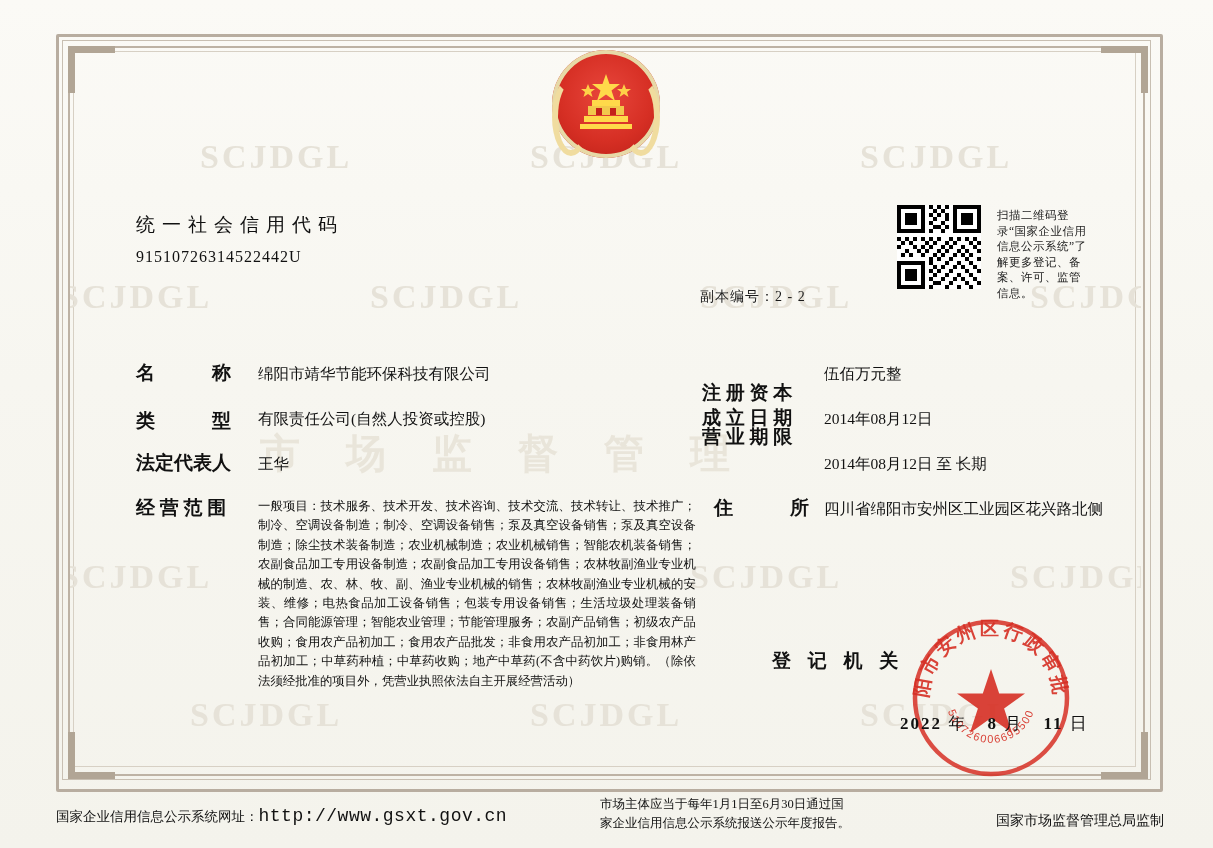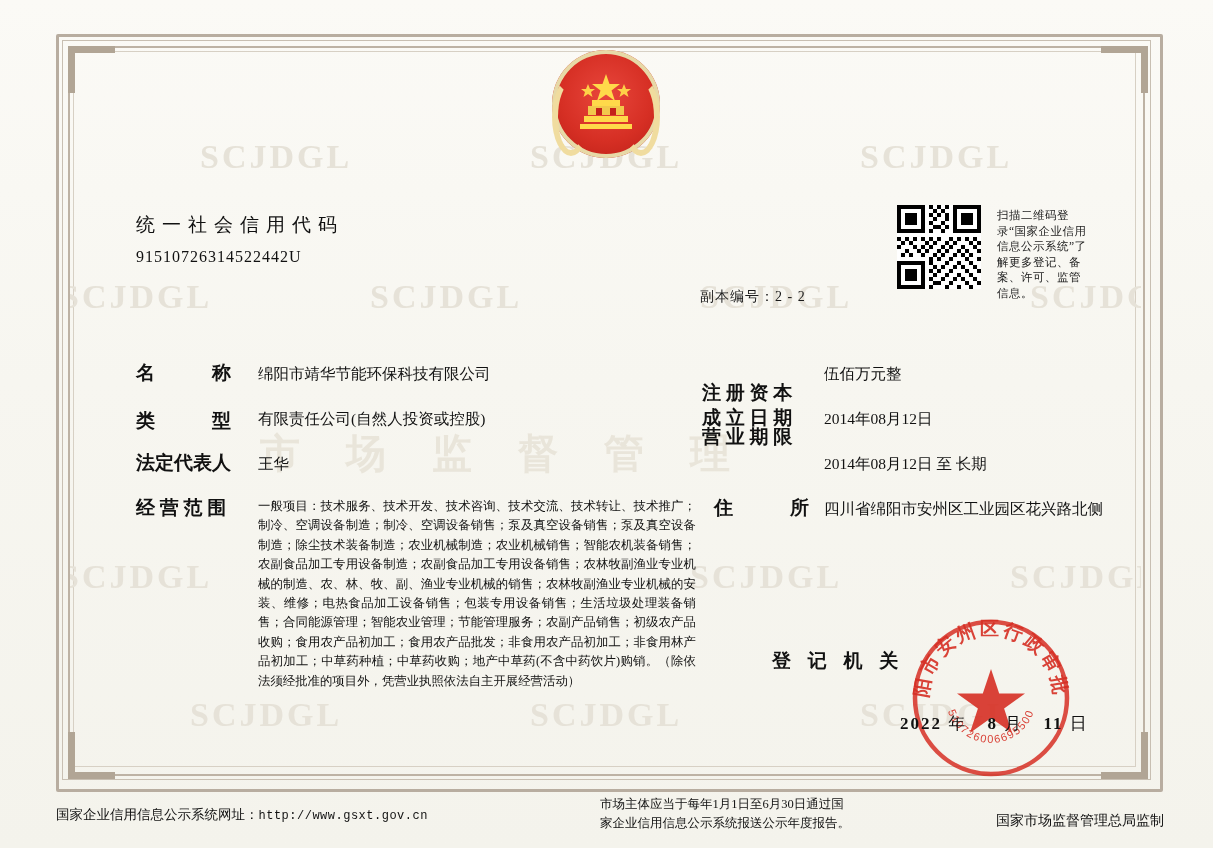--- a/index.html
+++ b/index.html
@@ -123,21 +123,21 @@
   }
   .date-line{
     position:absolute;left:900px;top:712px;font-size:17px;color:#111;letter-spacing:2px;
   }
   .date-line span.num{font-size:17px;font-weight:bold;}
 
   
   .foot-left{
     position:absolute;left:56px;top:806px;font-size:13.5px;color:#111;
   }
-  .foot-left .url{font-family:"Liberation Mono","DejaVu Sans Mono",monospace;font-size:12px;letter-spacing:0.5px;}
+  .foot-left .url{font-family:"Liberation Mono","DejaVu Sans Mono",monospace;font-size:18px;letter-spacing:0.5px;}
   .foot-center{
     position:absolute;left:600px;top:795px;width:300px;font-size:12.5px;line-height:19px;color:#111;
   }
   .foot-right{
     position:absolute;left:996px;top:812px;font-size:14px;color:#111;
   }
 </style>
 </head>
 <body>
 

